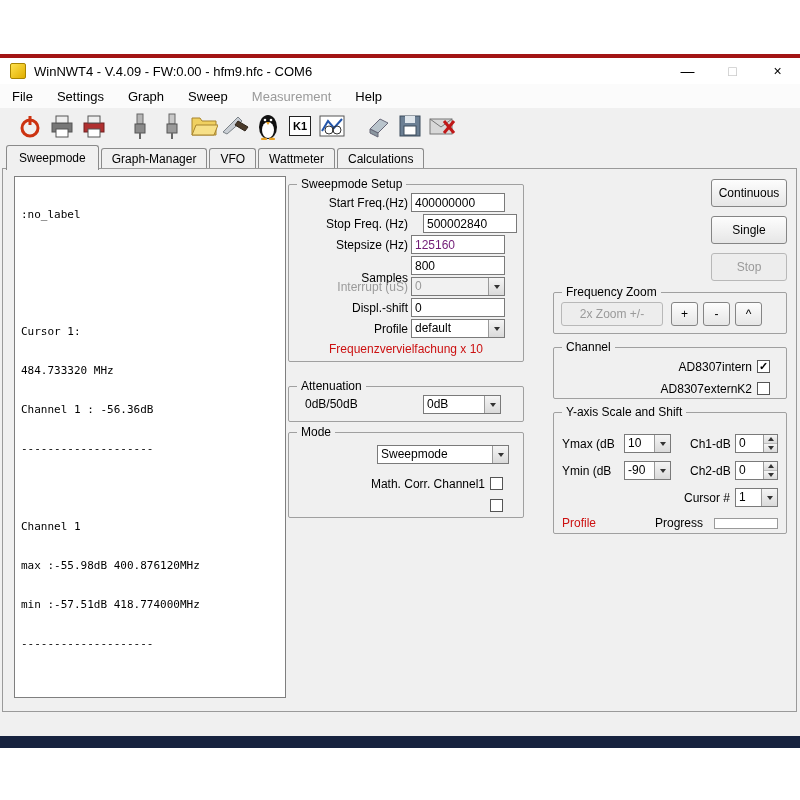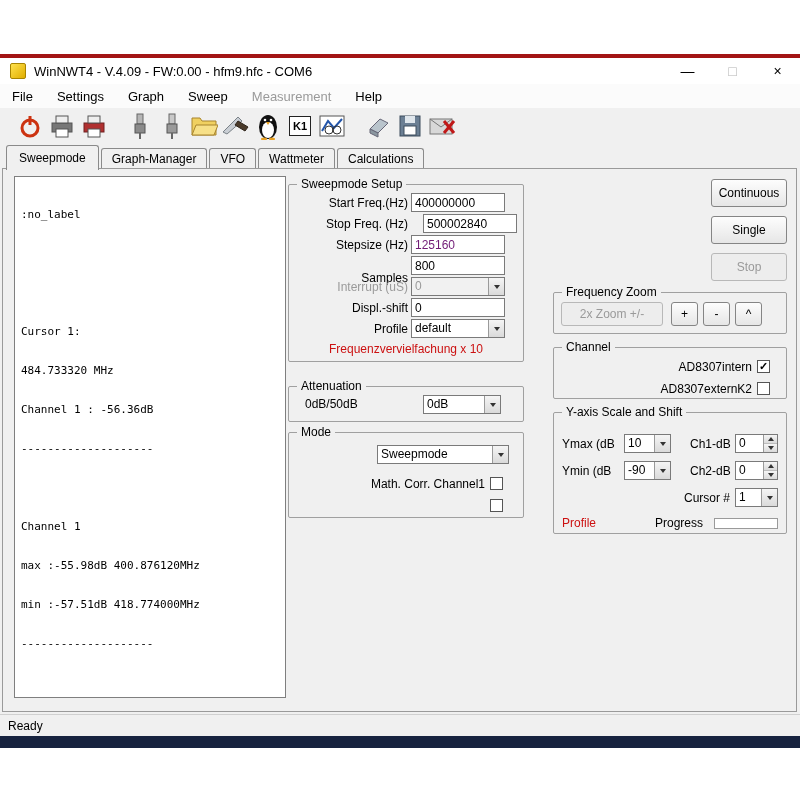--- a/index.html
+++ b/index.html
@@ -333,19 +333,16 @@
     <div class="combo" style="left:181px; top:75px; width:43px;">
       <div class="cval">1</div>
       <div class="dd"></div>
     </div>
 
     <div class="lbl red" style="left:8px; top:103px;">Profile</div>
     <div class="lbl" style="left:101px; top:103px;">Progress</div>
     <div class="ptrack" style="left:160px; top:105px; width:64px;"></div>
   </div>
 
-  <div class="statusbar">
-    <span>Ready</span>
-  </div>
 
   <div class="bottombar"></div>
 
 </div>
 
 </body></html>

